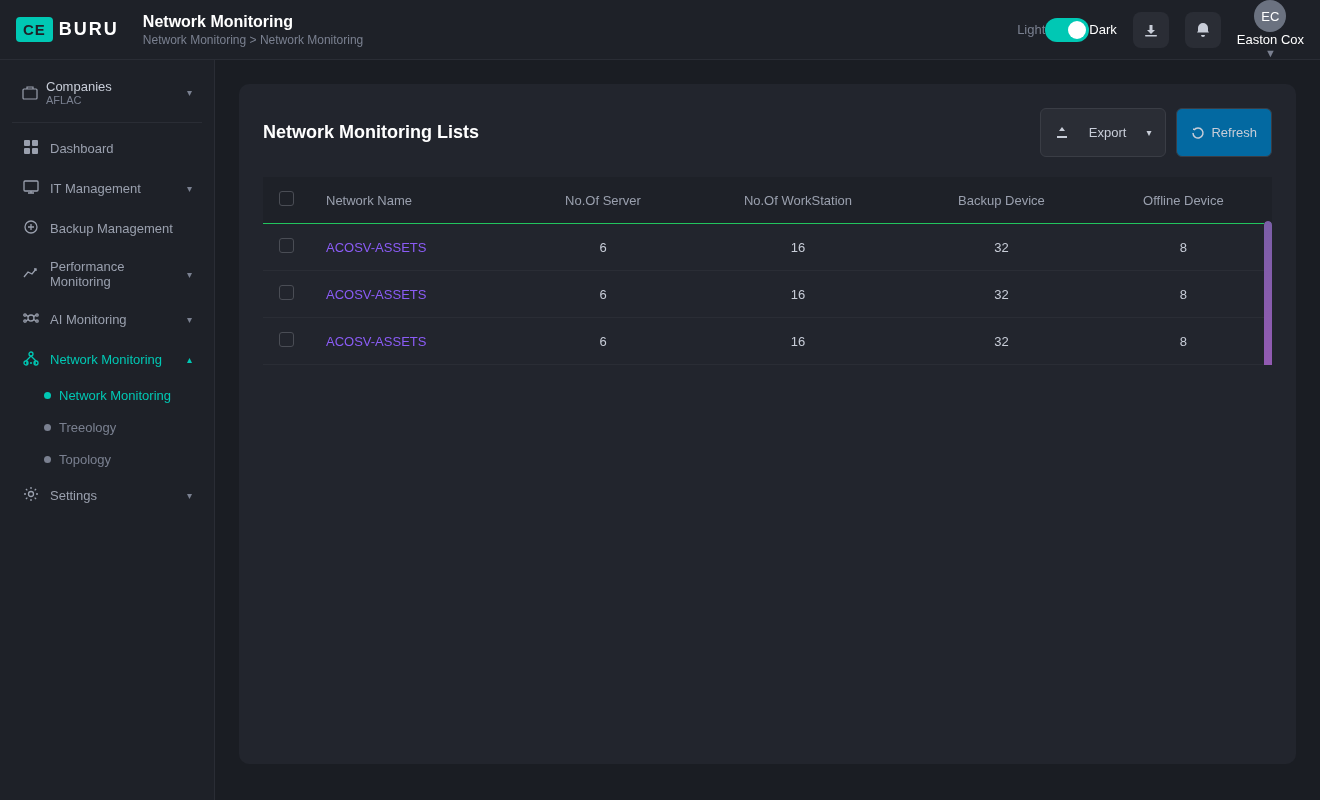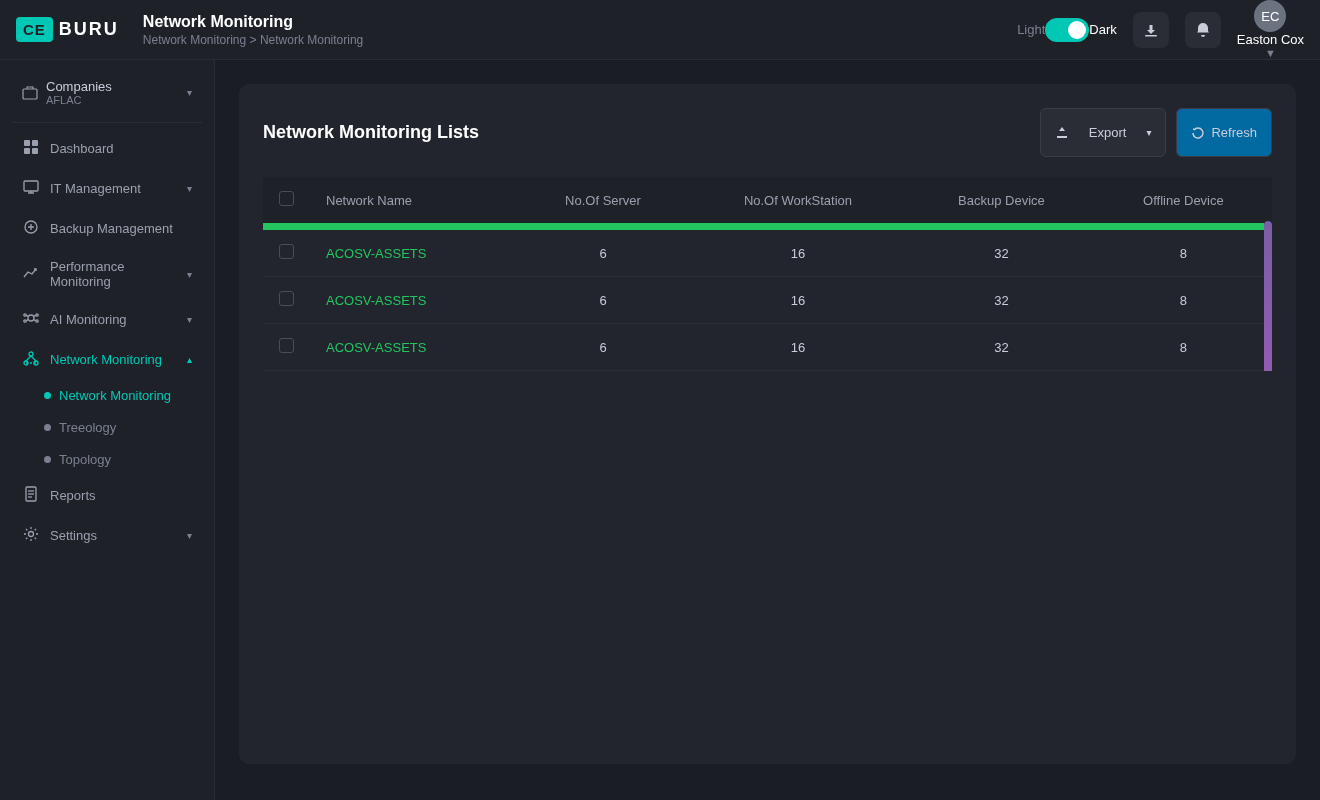--- a/index.html
+++ b/index.html
@@ -275,36 +275,36 @@
     }
     thead tr {
       background: #1e2128;
     }
     thead th {
       padding: 14px 16px;
       text-align: left;
       font-size: 13px;
       font-weight: 500;
       color: #9aa0ae;
-      border-bottom: 7px solid #22c55e;
+      border-bottom: 1px solid #22c55e;
     }
     thead th.center { text-align: center; }
     tbody tr {
       border-bottom: 1px solid #2a2d35;
       transition: background 0.1s;
     }
     tbody td {
       padding: 14px 16px;
       font-size: 13px;
       color: #c8cdd8;
       text-align: center;
     }
     tbody td.name-cell {
       text-align: left;
-      color: #22c55e;
+      color: #8b5cf6;
       cursor: pointer;
     }
     .checkbox-cell {
       width: 40px;
       text-align: center !important;
     }
     .cb {
       width: 15px;
       height: 15px;
       border: 1.5px solid #4a4d55;
@@ -484,31 +484,20 @@
       <div class="sidebar-sub-item">
         <span class="sub-dot"></span>
         <span>Treeology</span>
       </div>
       <div class="sidebar-sub-item">
         <span class="sub-dot"></span>
         <span>Topology</span>
       </div>
     </div>
 
-    <div class="sidebar-item">
-      <span class="sidebar-item-icon">
-        <svg width="16" height="16" viewBox="0 0 16 16" fill="none" stroke="#9aa0ae" stroke-width="1.3">
-            <rect x="3" y="1" width="10" height="14" rx="1"></rect>
-            <line x1="5" y1="5" x2="11" y2="5"></line>
-            <line x1="5" y1="8" x2="11" y2="8"></line>
-            <line x1="5" y1="11" x2="9" y2="11"></line>
-          </svg>
-      </span>
-      <span class="sidebar-item-label">Reports</span>
-    </div>
 
     <div class="sidebar-item">
       <span class="sidebar-item-icon">
         <svg width="16" height="16" viewBox="0 0 16 16" fill="none" stroke="#9aa0ae" stroke-width="1.3">
             <circle cx="8" cy="8" r="2.5"></circle>
             <path d="M8 1v2M8 13v2M1 8h2M13 8h2M2.93 2.93l1.41 1.41M11.66 11.66l1.41 1.41M2.93 13.07l1.41-1.41M11.66 4.34l1.41-1.41"></path>
           </svg>
       </span>
       <span class="sidebar-item-label">Settings</span>
       <span class="sidebar-item-chevron">▾</span>

